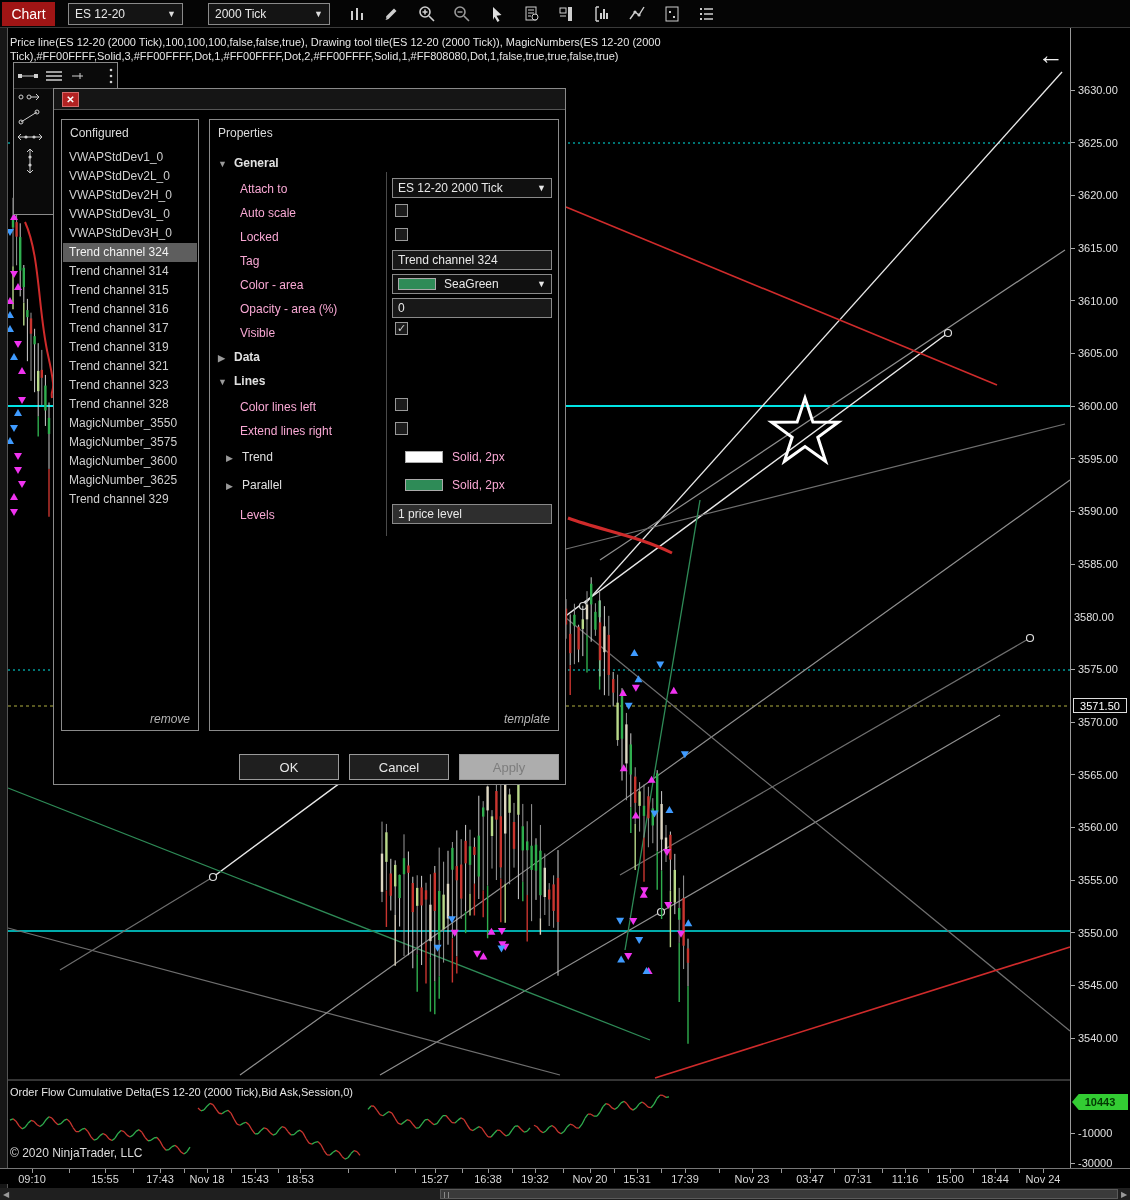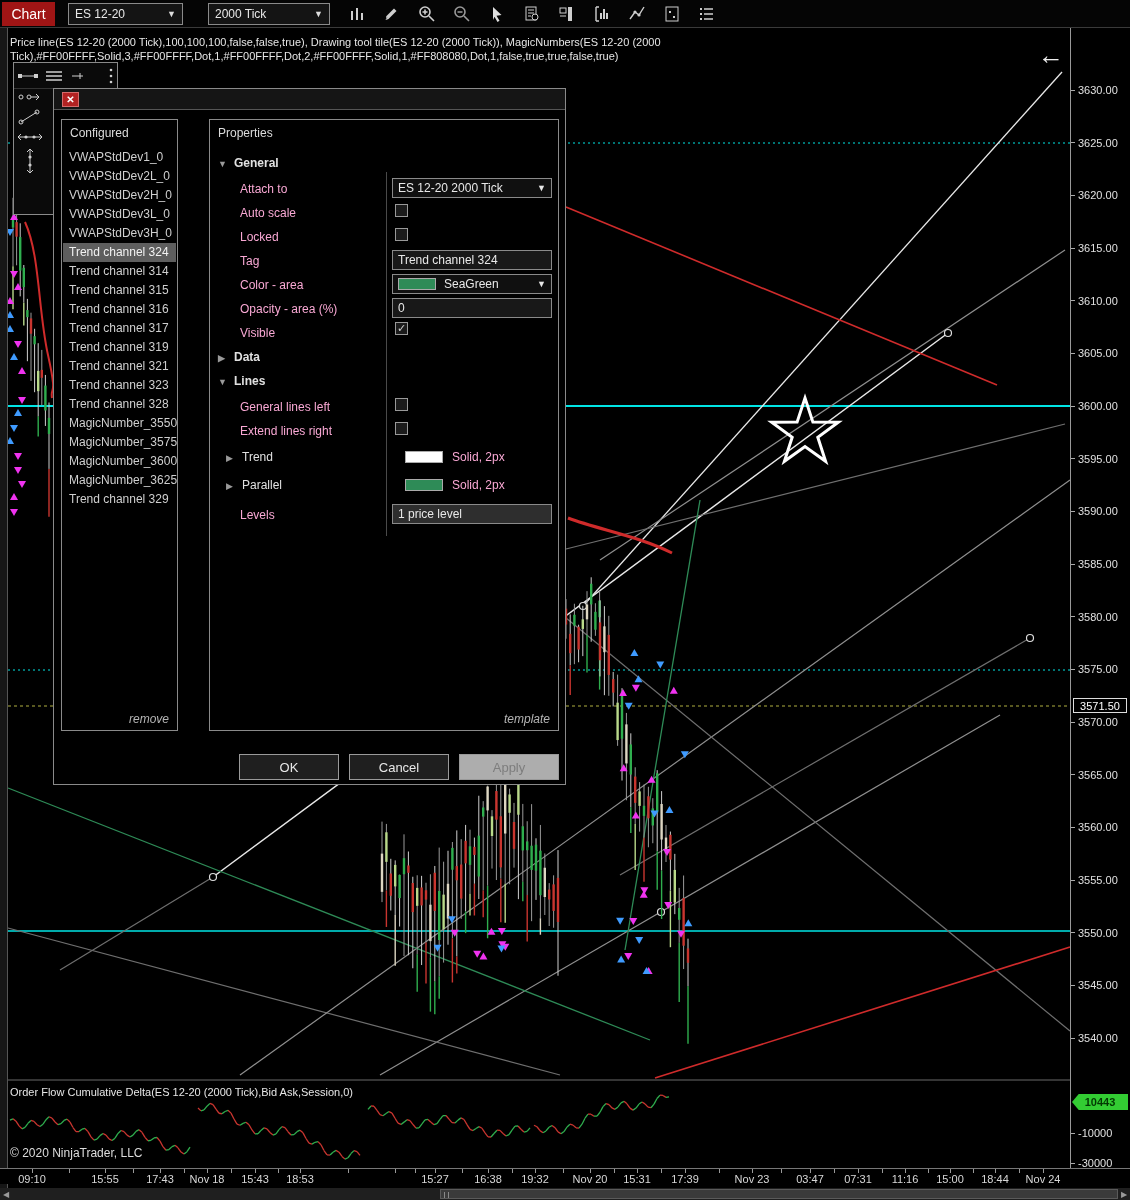--- a/index.html
+++ b/index.html
@@ -37,21 +37,21 @@
 
   
   #dialog { position:absolute; left:53px; top:88px; width:513px; height:697px;
     background:#000; border:1px solid #8a8a8a; }
   #dlg-titlebar { height:21px; background:#151515; border-bottom:1px solid #555;
     display:flex; align-items:center; padding:0 3px 0 8px; }
   #dlg-title { flex:1; font-size:13px; color:#eaeaea; }
   #dlg-close { width:17px; height:15px; background:#b22222; border:1px solid #d46a6a;
     color:#fff; font-size:10px; font-weight:bold; display:flex; align-items:center; justify-content:center; }
   .panel { position:absolute; background:#000; border:1px solid #8a8a8a; }
-  #cfg-panel { left:7px; top:30px; width:117px; height:612px; }
+  #cfg-panel { left:7px; top:30px; width:138px; height:612px; }
   #prop-panel { left:155px; top:30px; width:350px; height:612px; }
   .panel-h { font-size:12px; color:#dcdcdc; padding:6px 8px 4px 8px; }
   #cfg-list { position:absolute; left:1px; top:28px; right:1px; }
   .cfg-item { height:19px; line-height:19px; padding-left:6px; font-size:12px; color:#cfcfcf; white-space:nowrap; }
   .cfg-item.sel { background:#5e5e5e; color:#f2f2f2; }
   .link { position:absolute; font-size:12px; font-style:italic; color:#b5b5b5; }
   #remove-link { right:8px; bottom:4px; }
   #template-link { right:8px; bottom:4px; }
 
   .grp { position:absolute; left:8px; font-size:12px; font-weight:bold; color:#e0e0e0; }
@@ -813,21 +813,21 @@
     <div class="pctrl ctrl-input" style="top:178px">
         <span>0</span>
       </div>
 
     <span class="plabel" style="top:206px">Visible</span>
     <div class="ctrl-box" style="position:absolute;left:185px;top:202px"><span>✓</span></div>
 
     <div class="grp" style="top:230px"><span class="tri">▶</span><span>Data</span></div>
     <div class="grp" style="top:254px"><span class="tri">▼</span><span>Lines</span></div>
 
-    <span class="plabel" style="top:280px">General lines left</span>
+    <span class="plabel" style="top:280px">Color lines left</span>
     <div class="ctrl-box" style="position:absolute;left:185px;top:278px"></div>
 
     <span class="plabel" style="top:304px">Extend lines right</span>
     <div class="ctrl-box" style="position:absolute;left:185px;top:302px"></div>
 
     <span class="grp" style="top:330px;left:16px;font-weight:normal"><span class="tri">▶</span><span>Trend</span></span>
     <span class="swatch" style="position:absolute;left:195px;top:331px;background:#ffffff"></span>
     <span class="plabel" style="left:242px;top:330px">Solid, 2px</span>
 
     <span class="grp" style="top:358px;left:16px;font-weight:normal"><span class="tri">▶</span><span>Parallel</span></span>
@@ -882,21 +882,21 @@
         <span class="lb">3595.00</span>
       </div>
       <div class="ptick" style="top: 477.36px;">
         <span class="tk"></span>
         <span class="lb">3590.00</span>
       </div>
       <div class="ptick" style="top: 530.03px;">
         <span class="tk"></span>
         <span class="lb">3585.00</span>
       </div>
-      <div class="ptick" style="top: 582.7px;">
+      <div class="ptick" style="top: 582.7px; flex-direction: column;">
         <span class="tk"></span>
         <span class="lb">3580.00</span>
       </div>
       <div class="ptick" style="top: 635.37px;">
         <span class="tk"></span>
         <span class="lb">3575.00</span>
       </div>
       <div class="ptick" style="top: 688.04px;">
         <span class="tk"></span>
         <span class="lb">3570.00</span>

